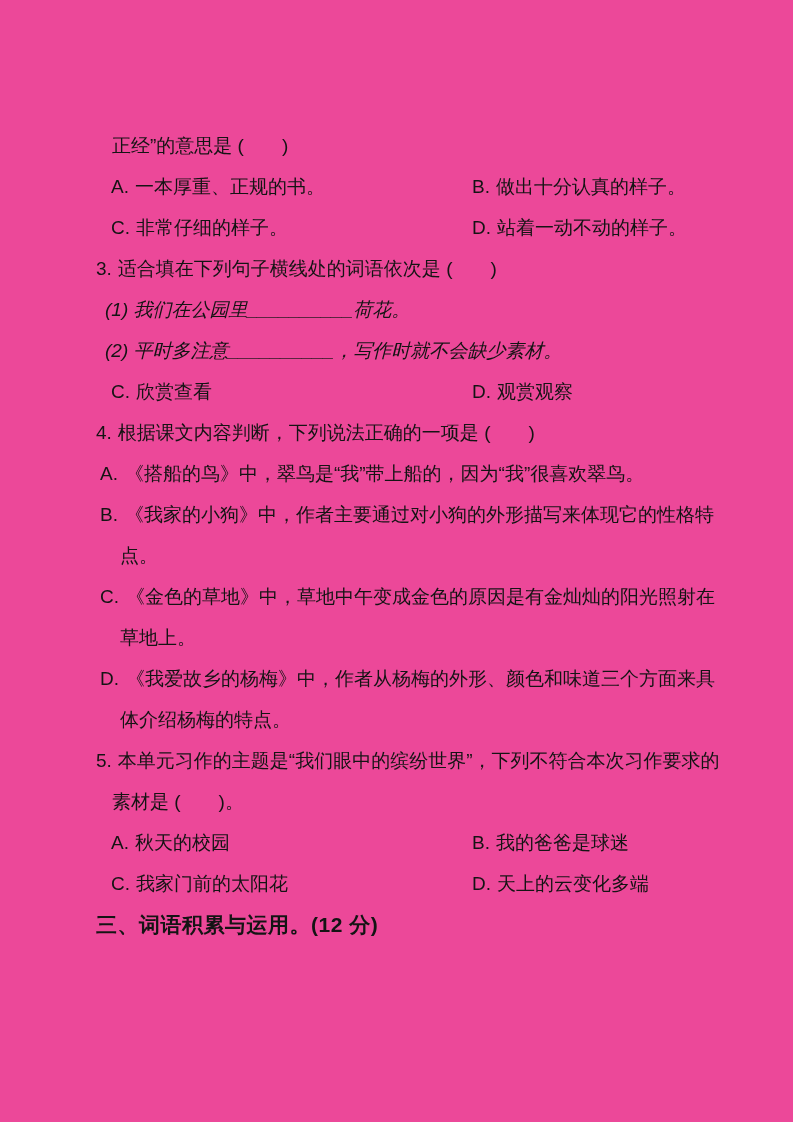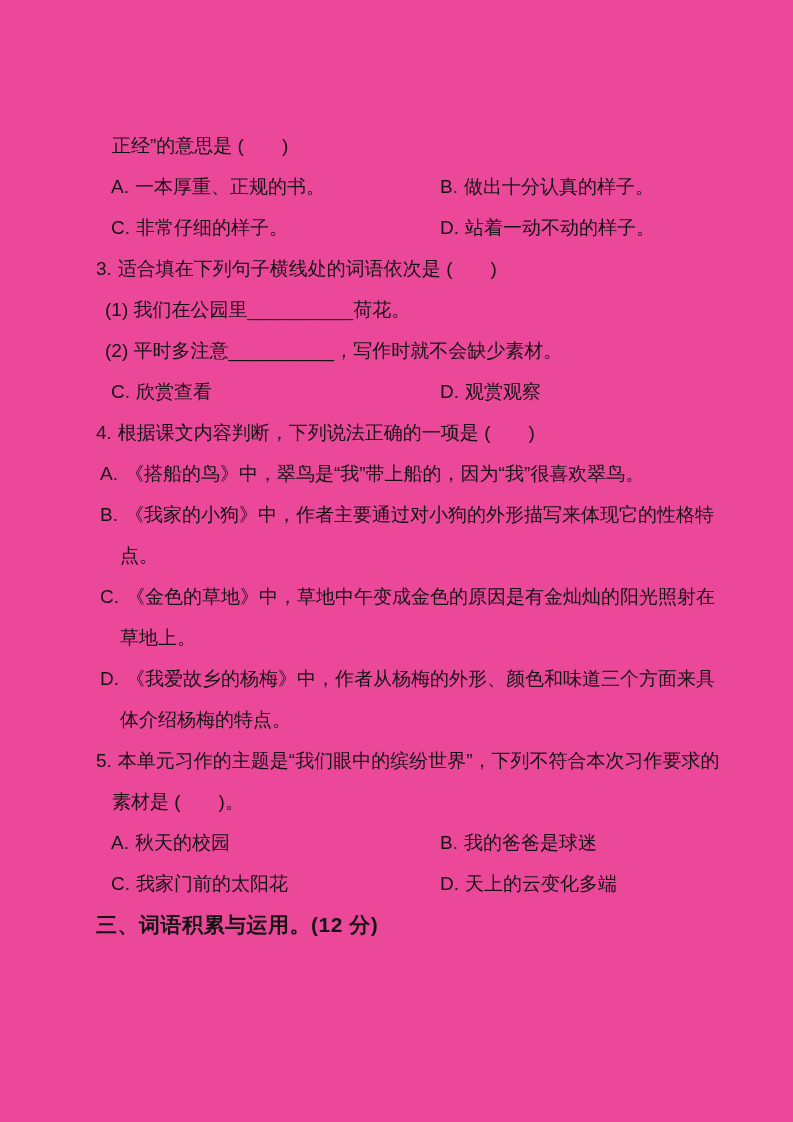--- a/index.html
+++ b/index.html
@@ -21,26 +21,26 @@
     overflow: hidden;
   }
   
   .q2cont { padding-left: 16px; }
 
   
   .stem { padding-left: 16px; text-indent: -16px; }
   .qnum { display: inline; margin-right: 6px; }
 
   
-  .sub { padding-left: 9px; }
+  .sub { padding-left: 9px; font-style: italic; }
 
   
   .optrow { display: flex; padding-left: 15px; }
   .optrow .opta { flex: 0 0 329px; width: 329px; }
-  .optrow .optb { flex: 1 1 auto; }
+  .optrow .optb { flex: 1 1 auto; margin-left: 32px; }
   .olab { display: inline; margin-right: 6px; }
 
   
   .optfull { margin-left: 4px; padding-left: 20px; text-indent: -20px; }
   .optfull .olab { margin-right: 7px; }
 
   
   .sechead {
     font-weight: bold;
     font-size: 21px;

